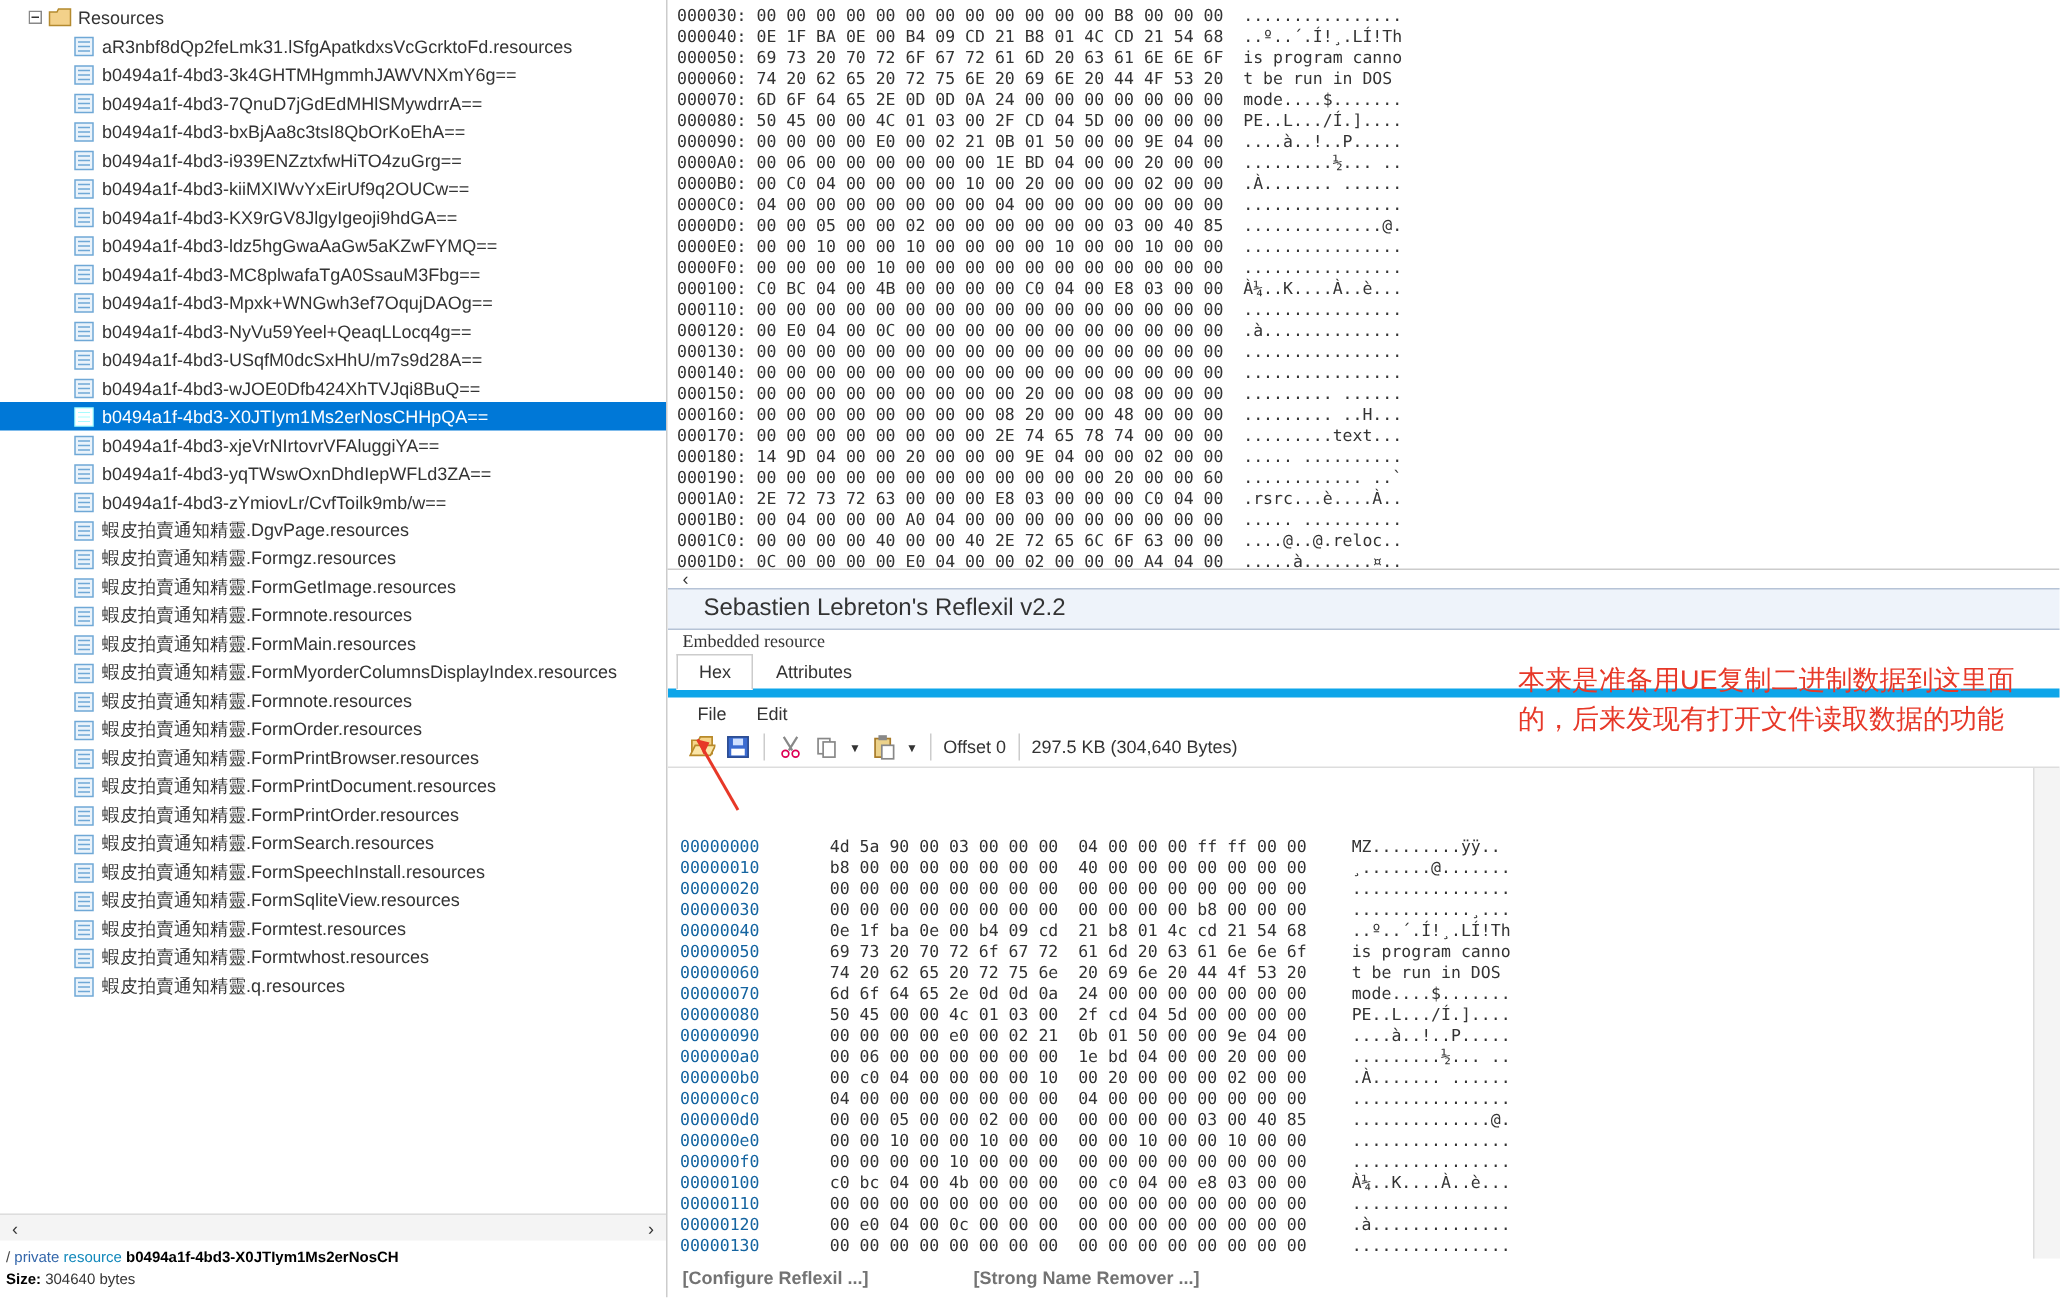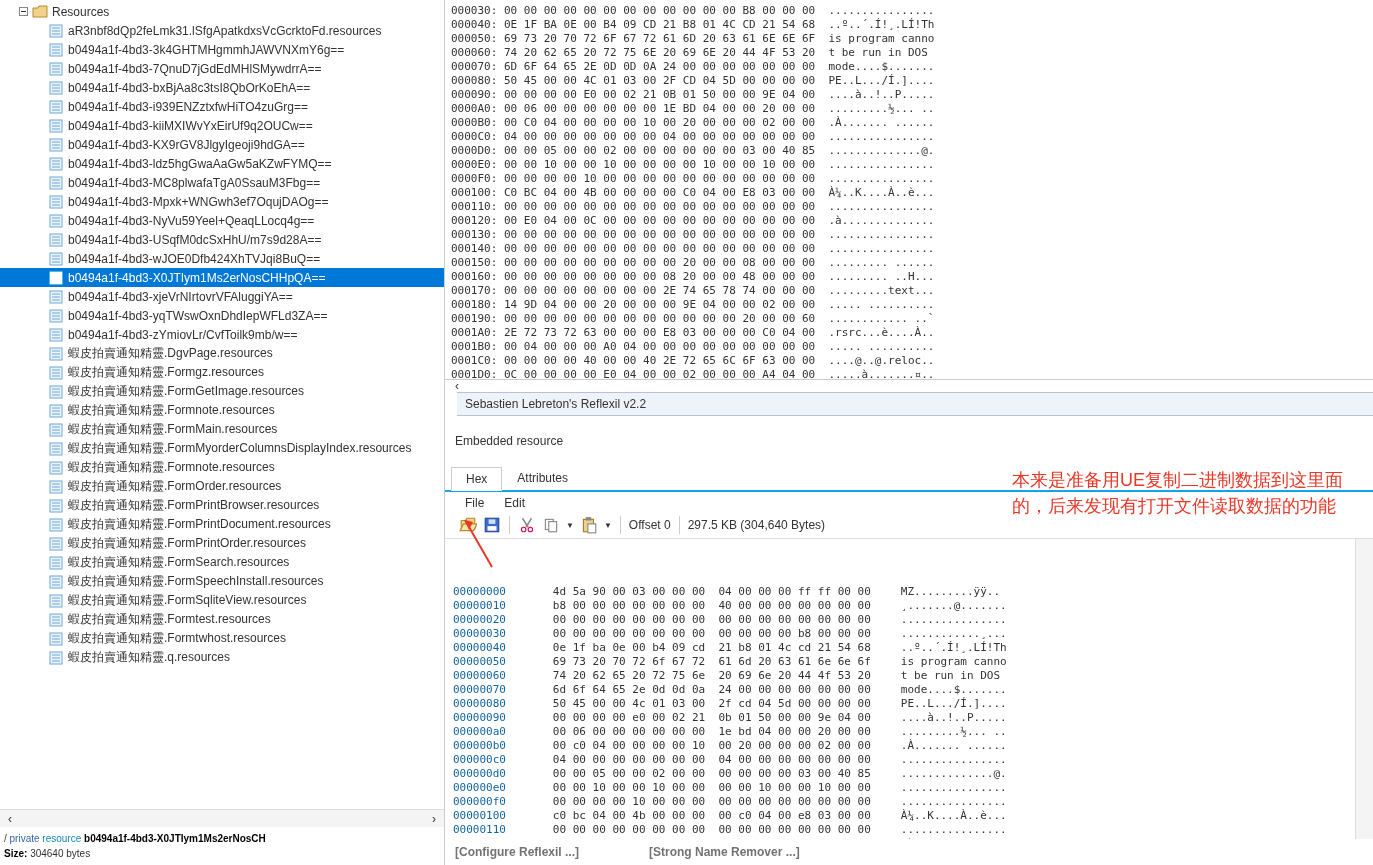--- a/index.html
+++ b/index.html
@@ -20,23 +20,23 @@
 .scroll-btn { width: 16px; height: 14px; display: flex; align-items: center; justify-content: center; cursor: pointer; }
 .info-bar { padding: 6px 4px; font-size: 10px; }
 .info-bar .line1 { color: #444; }
 .info-bar .mod { color: #36a; }
 .info-bar .kw { color: #18b; }
 .info-bar strong { color: #000; font-weight: 600; }
 .info-bar .line2 { margin-top: 4px; }
 .right-panel { flex: 1; display: flex; flex-direction: column; min-width: 0; }
 .top-hex { flex: 0 0 auto; padding: 4px 6px 4px 6px; font-family: Consolas, monospace; font-size: 11px; line-height: 14px; white-space: pre; overflow-x: auto; border-bottom: 1px solid #ccc; max-height: 380px; }
 .top-hex-scroll { height: 12px; display: flex; align-items: center; padding-left: 4px; }
-.reflexil-title { background: #eef3fa; padding: 4px 8px; border-top: 1px solid #b6c3d6; border-bottom: 1px solid #b6c3d6; font-size: 12px; margin-left: 12px; }
-.embed-label { padding: 18px 10px; font-size: 12px; }
-.tabs { display: flex; gap: 0; padding: 0 6px; border-bottom: 2px solid #0ea5e9; }
+.reflexil-title { background: #eef3fa; padding: 4px 24px; border-top: 1px solid #b6c3d6; border-bottom: 1px solid #b6c3d6; font-size: 16px; }
+.embed-label { padding: 0 10px; font-size: 12px; font-family: Liberation Serif, serif; }
+.tabs { display: flex; gap: 0; padding: 0 6px; border-bottom: 6px solid #0ea5e9; align-items: flex-end; }
 .tab { padding: 4px 14px; border: 1px solid transparent; border-bottom: none; cursor: pointer; font-size: 12px; }
 .tab.active { border: 1px solid #ccc; border-bottom: 1px solid #fff; background: #fff; position: relative; top: 1px; }
 .hex-body { flex: 1; display: flex; flex-direction: column; position: relative; min-height: 0; }
 .menubar { display: flex; gap: 20px; padding: 4px 20px; }
 .menubar span { cursor: pointer; }
 .toolbar { display: flex; align-items: center; gap: 6px; padding: 2px 14px 4px; border-bottom: 1px solid #ddd; }
 .tool-ico { width: 18px; height: 18px; display: flex; align-items: center; justify-content: center; cursor: pointer; }
 .sep { width: 1px; height: 18px; background: #ccc; margin: 0 2px; }
 .toolbar .txt { font-size: 12px; }
 .hex-content { flex: 1; overflow: auto; padding: 4px 8px; font-family: Consolas, monospace; font-size: 11px; line-height: 14px; white-space: pre; position: relative; }

